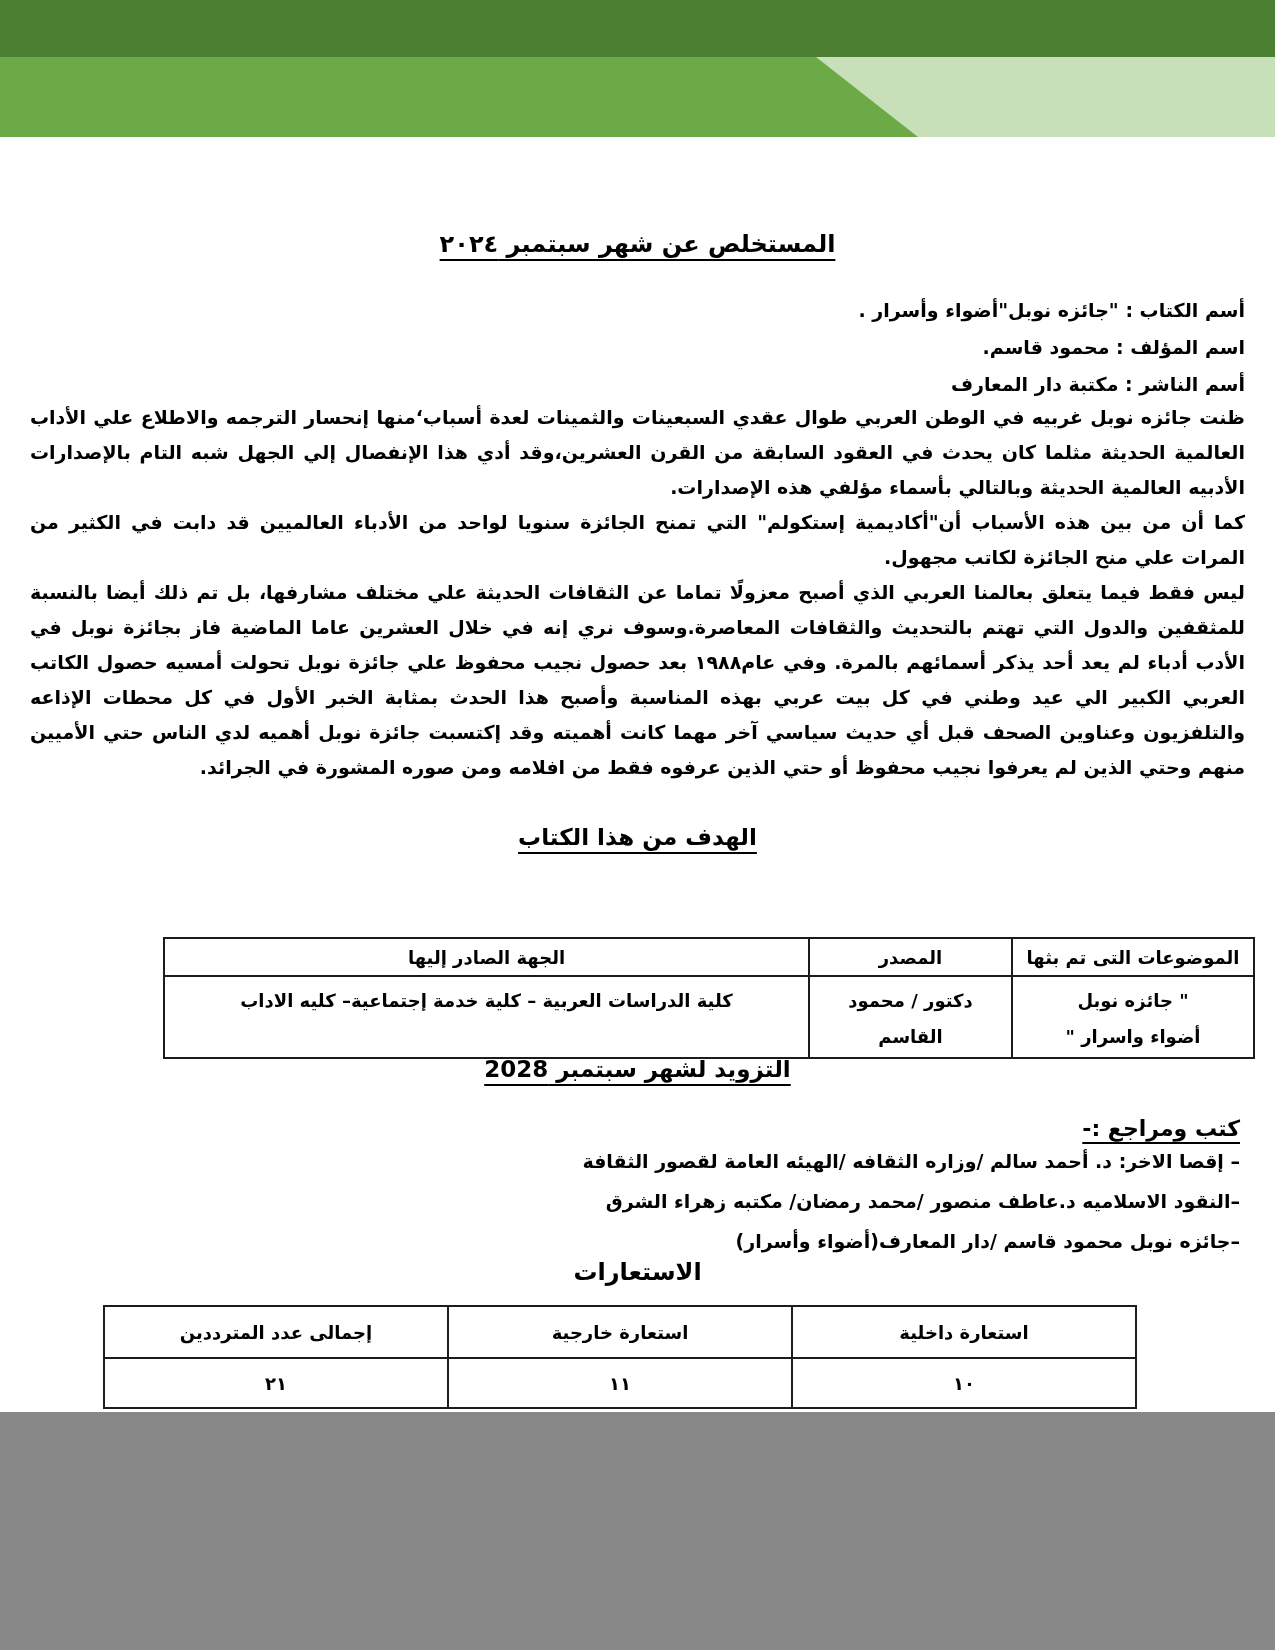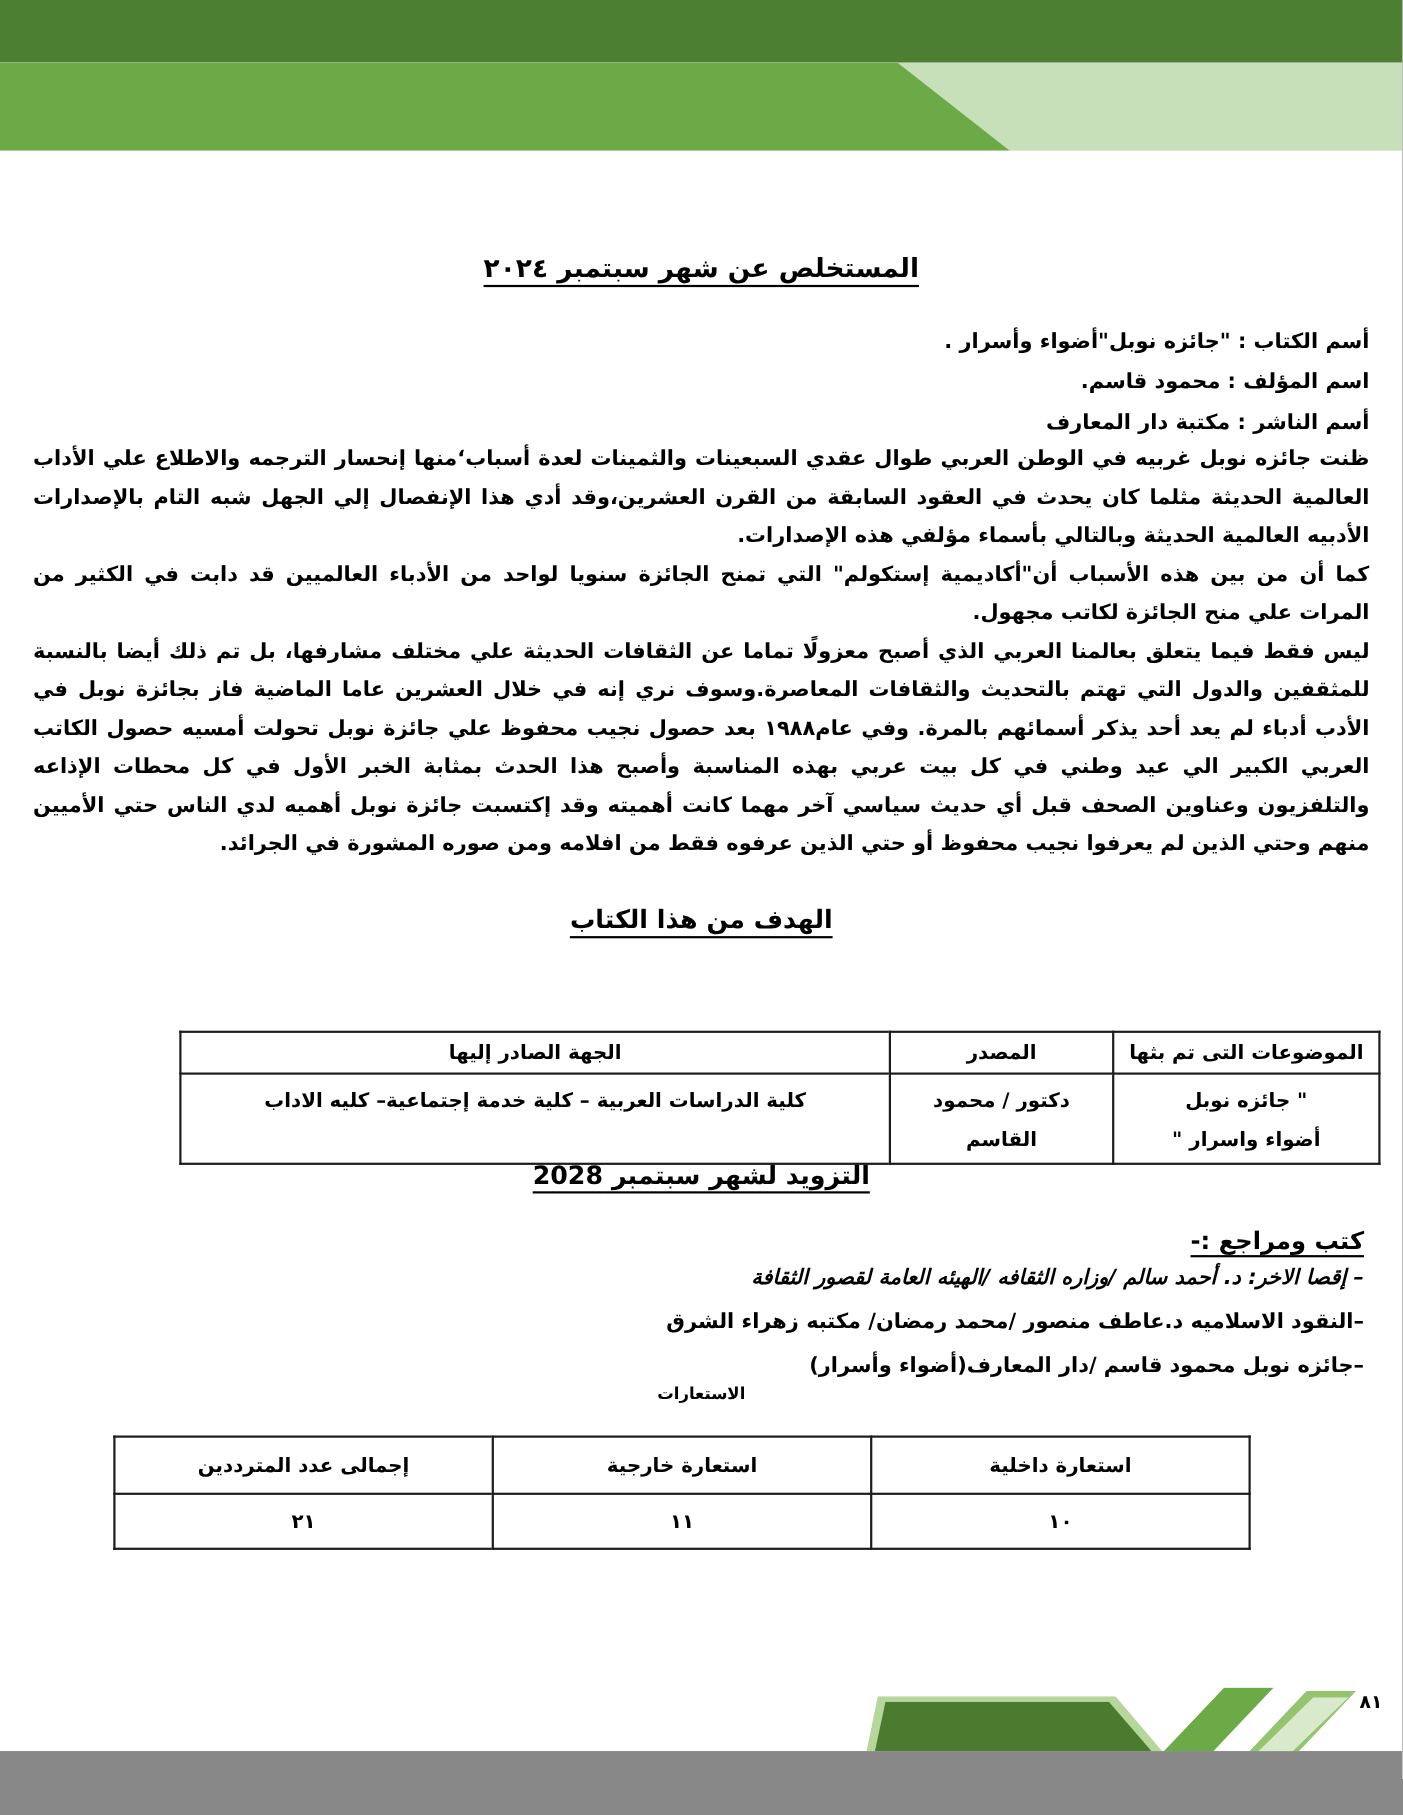--- a/index.html
+++ b/index.html
@@ -1,18 +1,18 @@
 <!DOCTYPE html>
 <html lang="ar"><head>
 <meta charset="utf-8">
 <style>
   html,body{margin:0;padding:0;background:#888;}
   .page{
     position:relative;
-    width:1275px;height:1592px;
+    width:1275px;height:1412px;
     margin:0 auto;
     background:#ffffff;
     overflow:hidden;
     direction:rtl;
     font-family:"DejaVu Sans", sans-serif;
     font-weight:bold;
     color:#000;
   }
   .abs{position:absolute;}
 
@@ -30,22 +30,22 @@
     text-align:justify;font-size:19px;line-height:35px;}
   .body-text p{margin:0;}
   .h-goal{top:824px;left:0;width:100%;text-align:center;font-size:23px;
     text-decoration:underline;text-underline-offset:7px;text-decoration-thickness:2px;}
   .h-broadcast{top:876px;left:0;width:100%;text-align:center;font-size:27px;}
   .h-supply{top:1056px;left:0;width:100%;text-align:center;font-size:23px;
     text-decoration:underline;text-underline-offset:7px;text-decoration-thickness:2px;}
   .h-books{top:1116px;right:35px;font-size:22px;
     text-decoration:underline;text-underline-offset:6px;text-decoration-thickness:2px;}
   .ref-item{right:35px;font-size:19px;text-align:right;}
-  .ref-1{top:1150px;font-style:italic;} .ref-2{top:1190px;} .ref-3{top:1230px;}
-  .h-loans{top:1258px;left:0;width:100%;text-align:center;font-size:15px;}
+  .ref-1{top:1150px;} .ref-2{top:1190px;} .ref-3{top:1230px;}
+  .h-loans{top:1258px;left:0;width:100%;text-align:center;font-size:24px;}
 
   
   table{border-collapse:collapse;table-layout:fixed;}
   th,td{border:2px solid #1c1c1c;text-align:center;font-weight:bold;font-size:18px;padding:2px 4px;}
   .t1{top:937px;left:165px;width:1090px;}
   .t1 table{width:1090px;}
   .t1 tr.hdr{height:38px;}
   .t1 tr.data{height:75px;}
   .t1 td{vertical-align:top;padding-top:6px;line-height:36px;}
   .t2{top:1305px;left:105px;width:1032px;}

